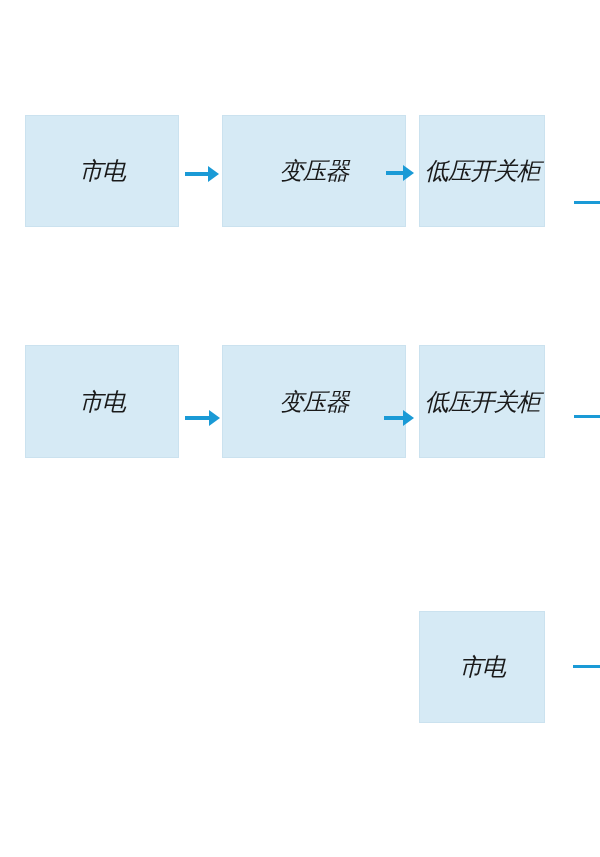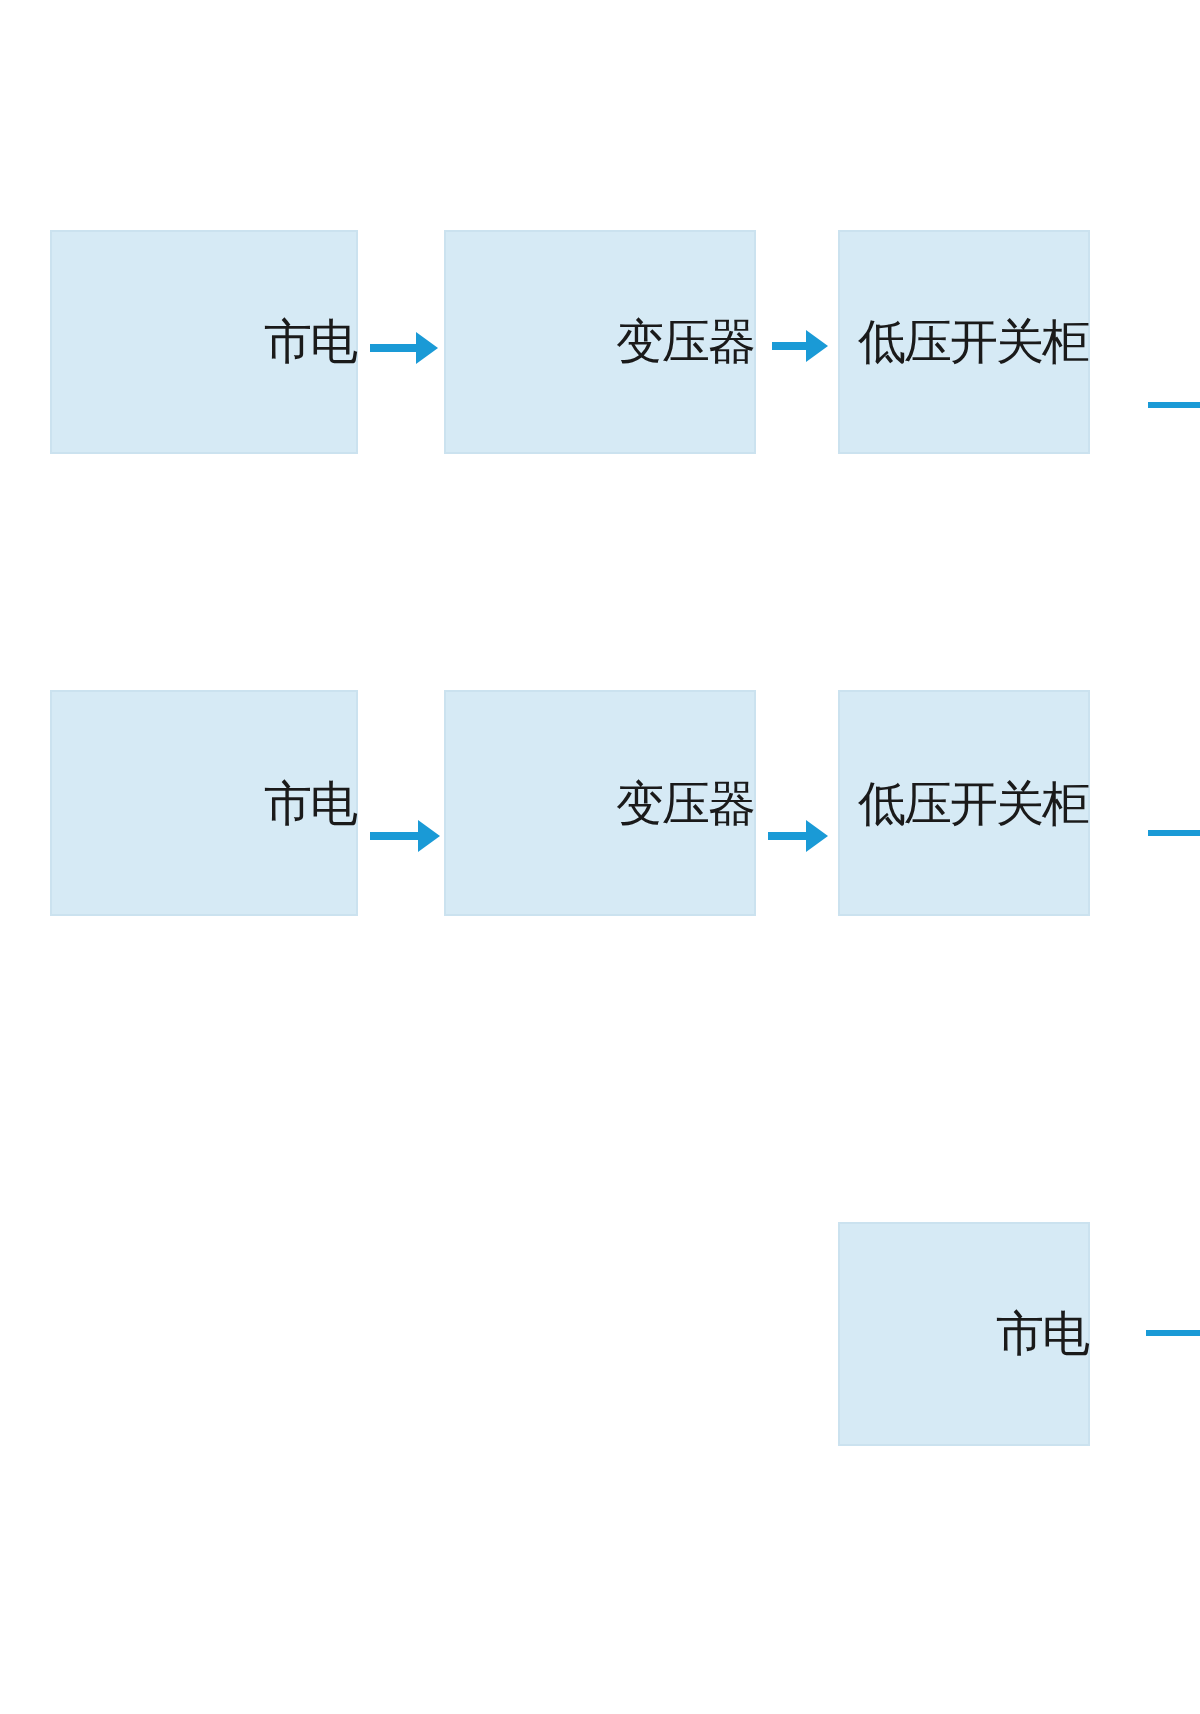--- a/index.html
+++ b/index.html
@@ -18,35 +18,36 @@
     background: var(--page-bg);
     overflow: hidden;
     font-family: "Liberation Sans", sans-serif;
   }
   .node {
     position: absolute;
     background: var(--box-fill);
     border: 1px solid var(--box-border);
     display: flex;
     align-items: center;
-    justify-content: flex-end;
+    justify-content: center;
+    font-style: italic;
   }
   .node .label {
     font-size: 24px;
     color: var(--text);
     letter-spacing: -1px;
     white-space: nowrap;
   }
   
   .r1 { top: 115px; height: 112px; }
   .r2 { top: 345px; height: 113px; }
   .r3 { top: 611px; height: 112px; }
   
   .c1 { left: 25px;  width: 154px; }
-  .c2 { left: 222px; width: 156px; }
+  .c2 { left: 222px; width: 184px; }
   .c3 { left: 419px; width: 126px; }
   
   .arrow {
     position: absolute;
     height: 16px;
     display: flex;
     align-items: center;
   }
   .arrow .shaft { flex: 1; height: 4px; background: var(--arrow); }
   .arrow .head {

